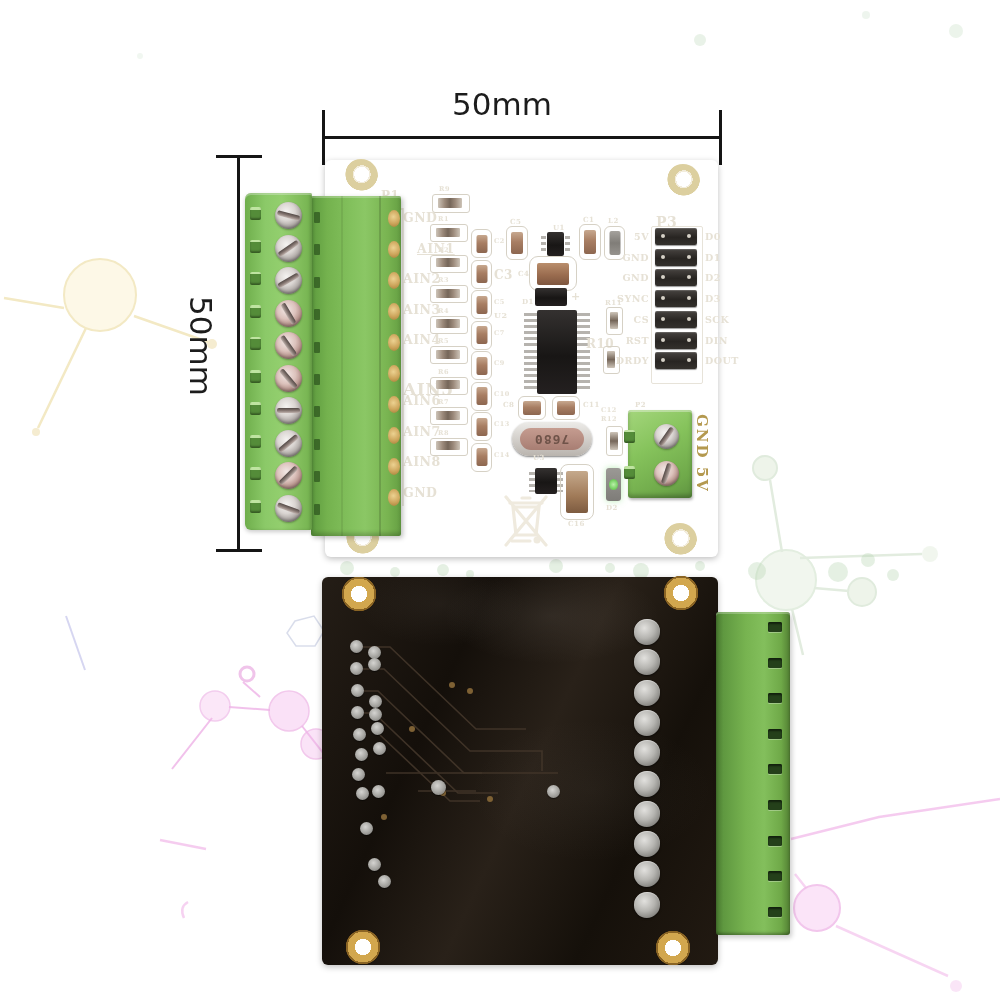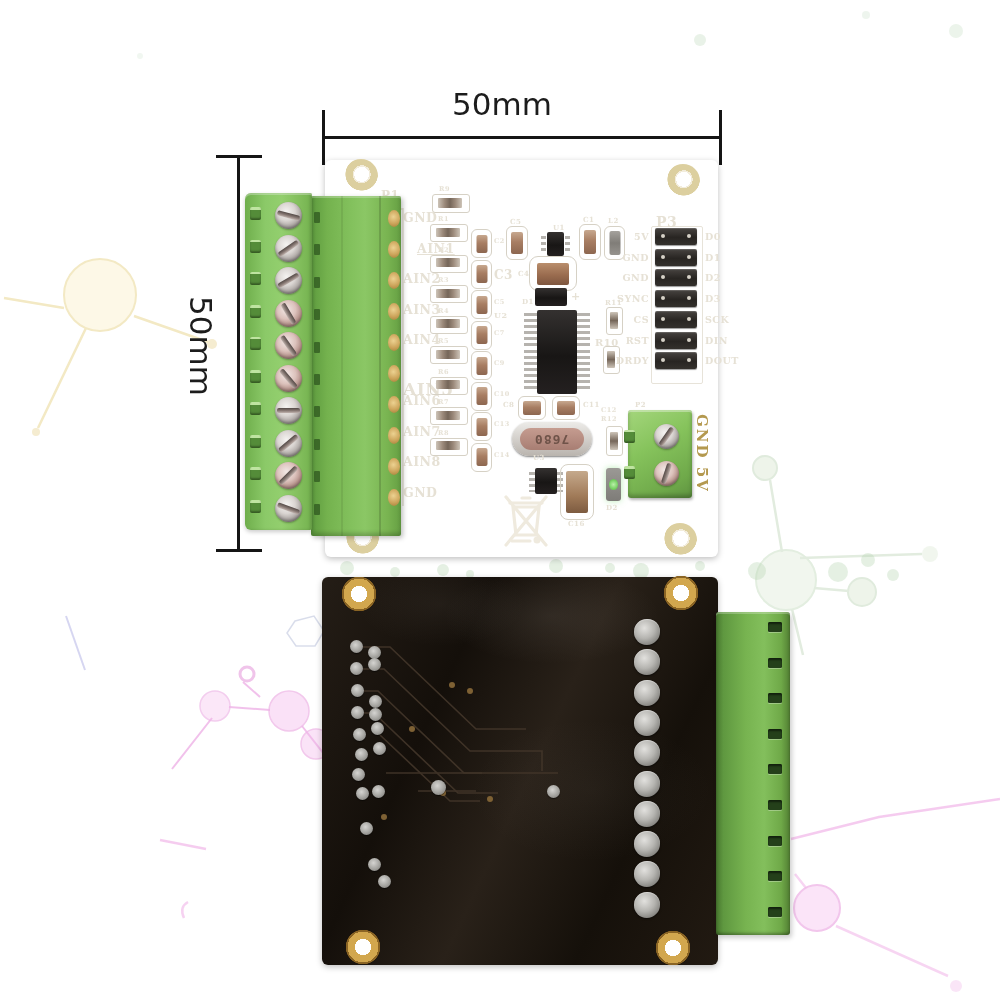--- a/index.html
+++ b/index.html
@@ -274,21 +274,21 @@
     <div class="silk" style="left:243px;top:360px;font-size:7px">C16</div>
     <div style="position:absolute;left:281px;top:308px;width:15px;height:33px;border-radius:3px;background:linear-gradient(180deg,#9b9995,#7e7c78);box-shadow:0 0 6px rgba(120,220,110,.5)">
       <div style="position:absolute;left:3px;top:11px;width:9px;height:11px;border-radius:50%;background:radial-gradient(circle,#b9f0a8,#6ecb5a 70%)"></div>
     </div>
     <div class="silk" style="left:281px;top:344px;font-size:7px">D2</div>
 
     <div class="silk" style="left:280px;top:139px;font-size:7px">R11</div>
     <div class="resbox" style="left:281px;top:147px;width:15px;height:26px">
         <div class="resbody" style="left:3px;top:4px;width:8px;height:17px;background:linear-gradient(180deg,#cdc4b8,#756659 50%,#cdc4b8)"></div>
       </div>
-    <div class="silk" style="left:270px;top:178px;font-size:10px">R10</div>
+    <div class="silk" style="left:261px;top:178px;font-size:12px">R10</div>
     <div class="resbox" style="left:278px;top:186px;width:15px;height:26px">
         <div class="resbody" style="left:3px;top:4px;width:8px;height:17px;background:linear-gradient(180deg,#cdc4b8,#756659 50%,#cdc4b8)"></div>
       </div>
     <div class="silk" style="left:276px;top:247px;font-size:6.5px">C12</div>
     <div class="silk" style="left:276px;top:256px;font-size:6.5px">R12</div>
     <div class="resbox" style="left:281px;top:266px;width:15px;height:28px">
         <div class="resbody" style="left:3px;top:5px;width:8px;height:18px;background:linear-gradient(180deg,#cdc4b8,#756659 50%,#cdc4b8)"></div>
       </div>
 
     <div class="silk" style="left:331px;top:55px;font-size:14px">P3</div>

